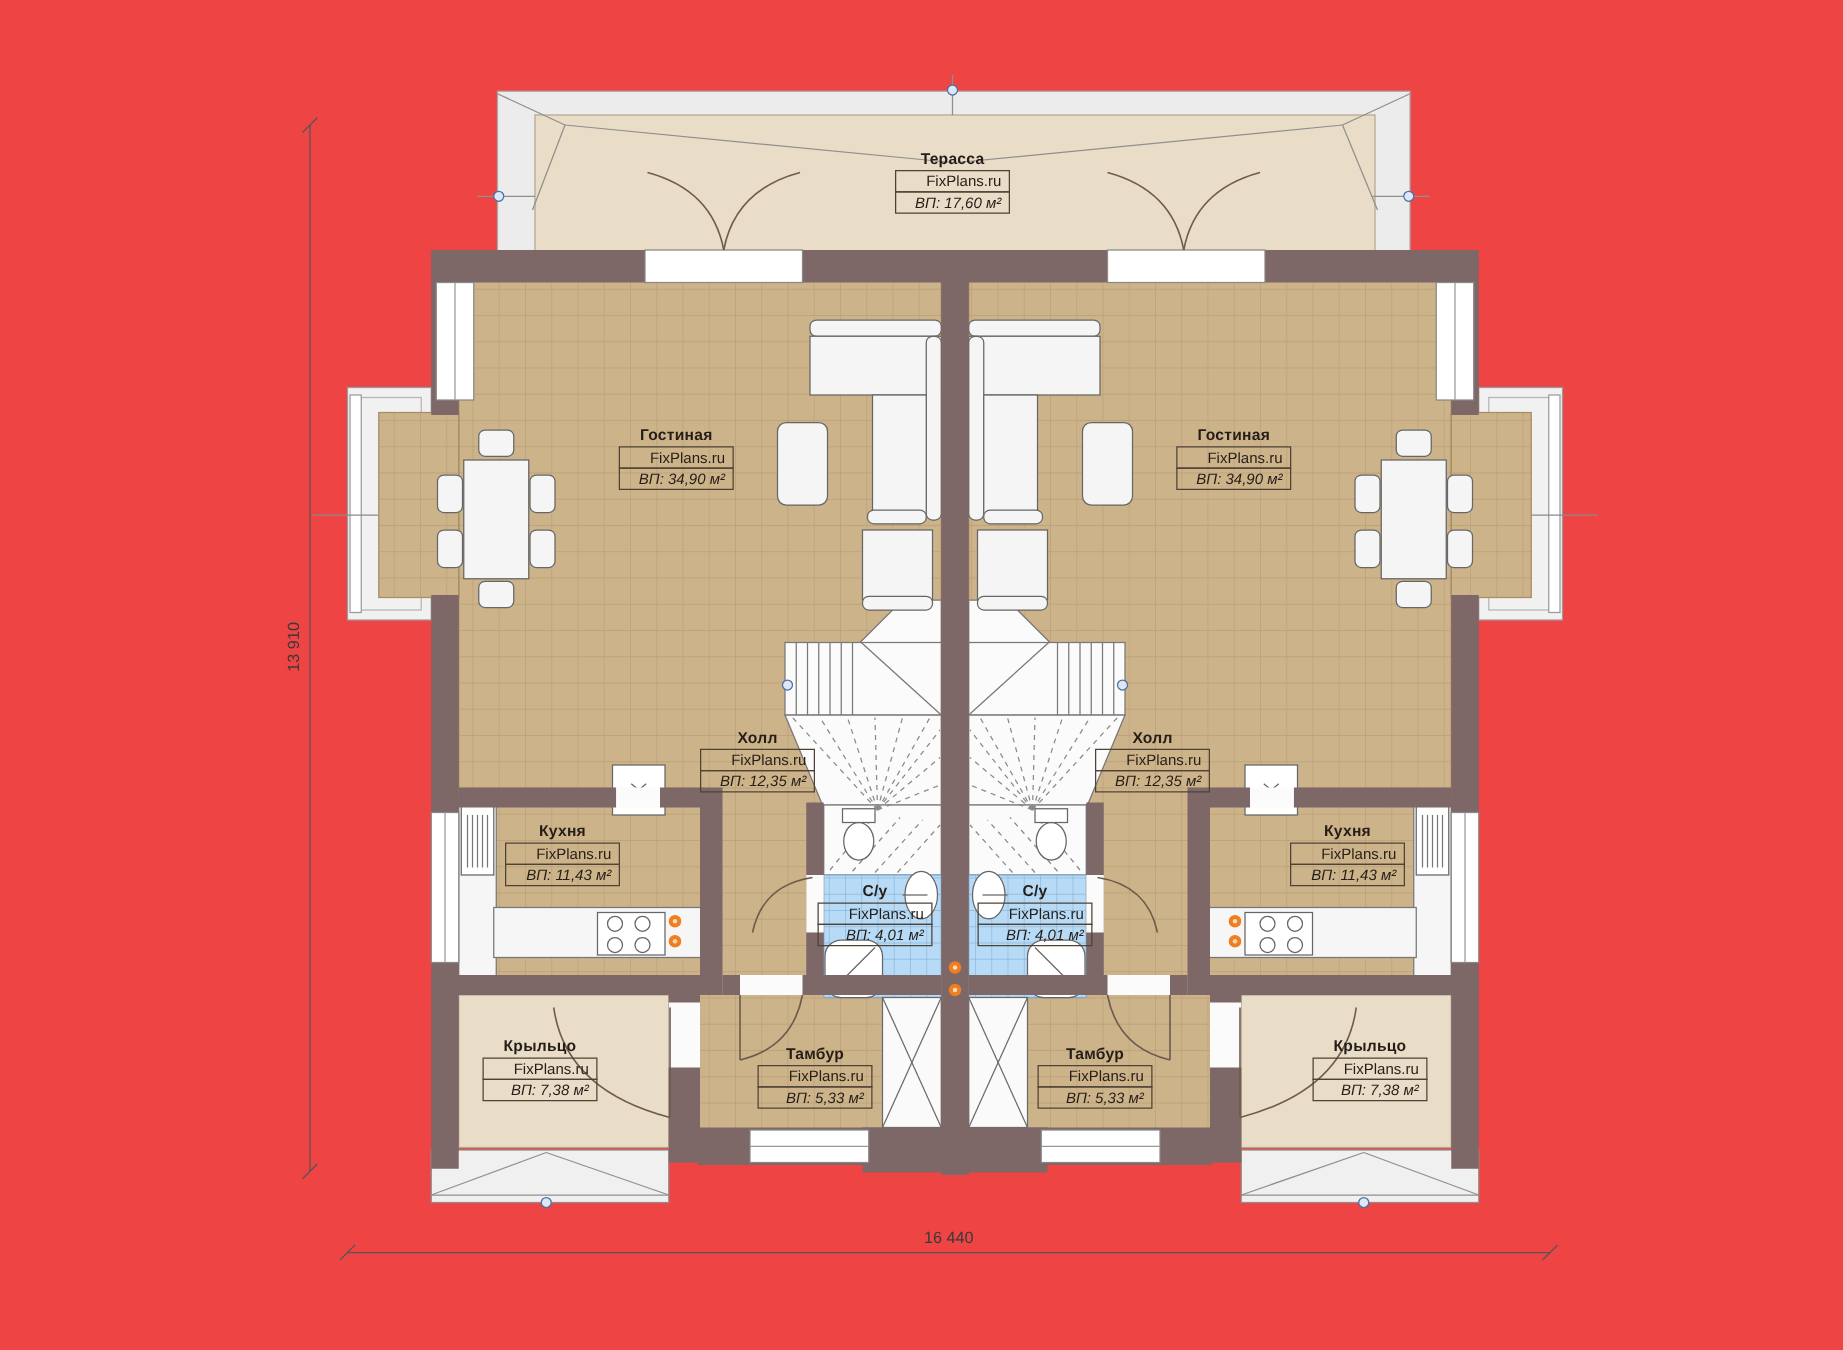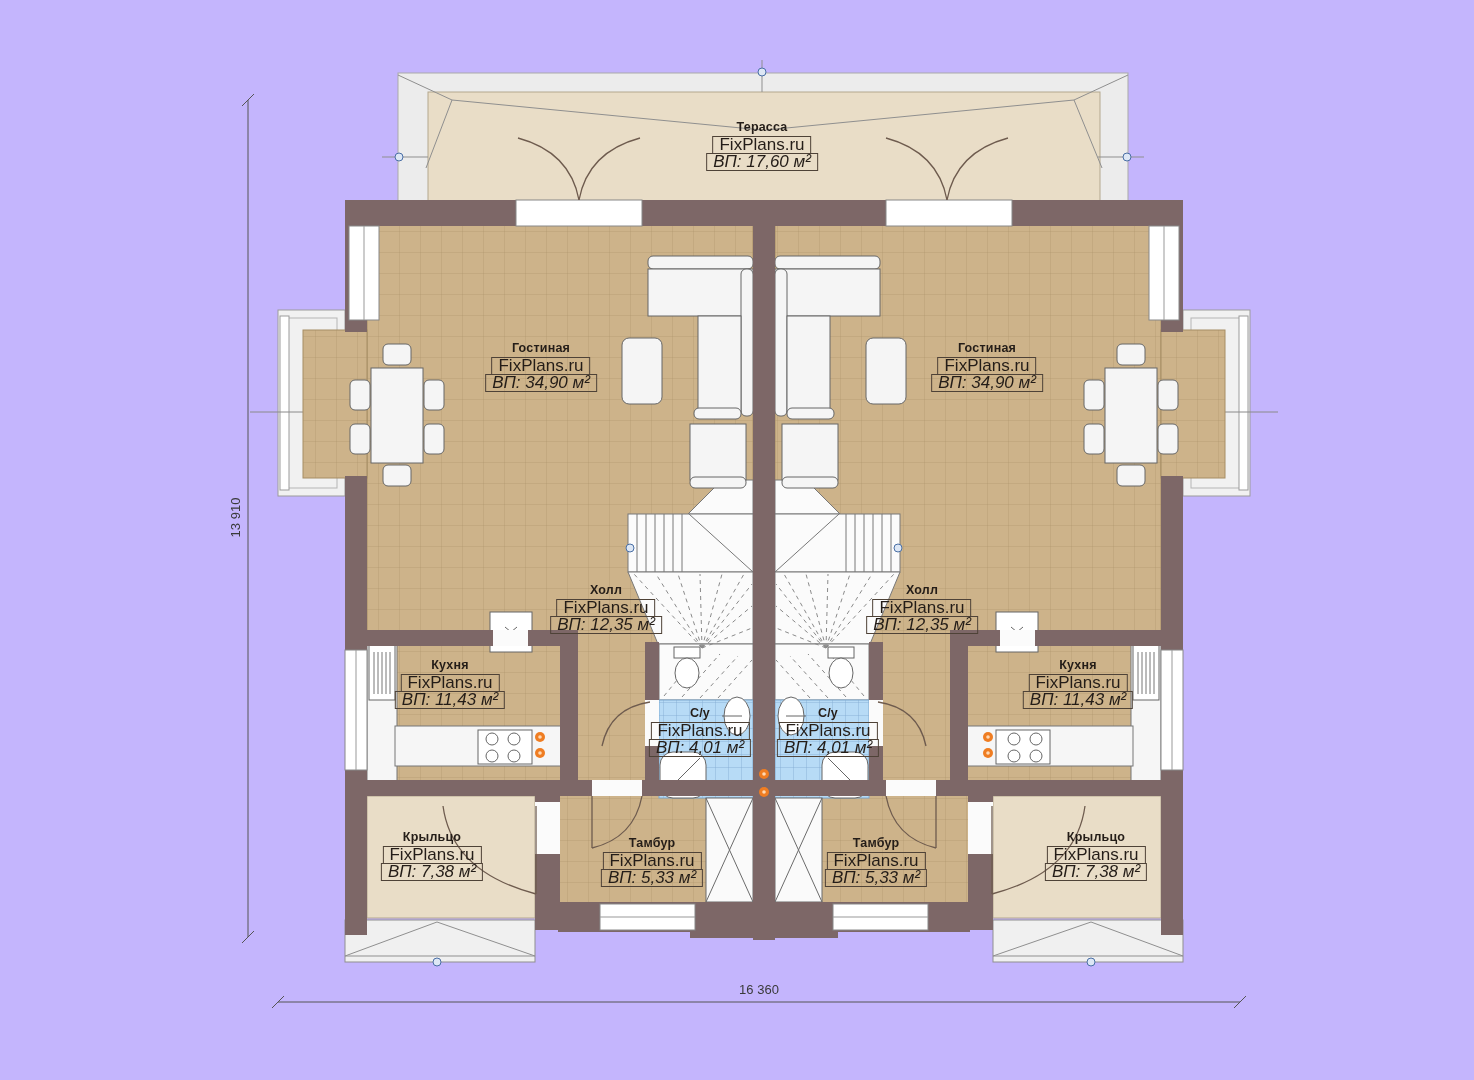--- a/index.html
+++ b/index.html
@@ -1,23 +1,23 @@
 <!DOCTYPE html>
 <html><head>
 <meta charset="utf-8">
 <style>
   html,body{margin:0;padding:0;background:#ffffff;}
-  .canvas{position:relative;width:1474px;height:1080px;background:#c4b5fd;overflow:hidden;
+  .canvas{position:relative;width:1474px;height:1080px;background:#ef4444;overflow:hidden;
           font-family:"Liberation Sans",sans-serif;}
   svg.plan{position:absolute;left:0;top:0;}
   .rlabel{position:absolute;transform:translateX(-50%);display:flex;flex-direction:column;
           align-items:center;color:#241d18;z-index:5;}
   .rname{font-weight:bold;font-size:12.5px;letter-spacing:.2px;margin-bottom:2px;white-space:nowrap;}
-  .lbox{border:1px solid #4e4237;font-size:17px;line-height:16px;padding:0 6px;
-        min-width:78px;text-align:center;white-space:nowrap;background:transparent;}
+  .lbox{border:1px solid #4e4237;font-size:12px;line-height:16px;padding:0 6px;
+        min-width:78px;text-align:right;white-space:nowrap;background:transparent;}
   .lbox.area{margin-top:-1px;font-style:italic;}
   .dim{position:absolute;font-size:13px;color:#3a3a3a;z-index:5;}
   .dim-b{left:759px;top:982px;transform:translateX(-50%);}
   .dim-l{left:195px;top:510px;width:80px;text-align:center;transform:rotate(-90deg);}
 </style>
 </head>
 <body>
 
 <div class="canvas">
 
@@ -432,16 +432,16 @@
   <div class="lbox">FixPlans.ru</div>
   <div class="lbox area">ВП: 7,38 м²</div>
 </div>
 
 <div class="rlabel" style="left:1096px;top:830px">
   <div class="rname">Крыльцо</div>
   <div class="lbox">FixPlans.ru</div>
   <div class="lbox area">ВП: 7,38 м²</div>
 </div>
 
-<div class="dim dim-b">16 360</div>
+<div class="dim dim-b">16 440</div>
 <div class="dim dim-l">13 910</div>
 
 </div>
 
 </body></html>

